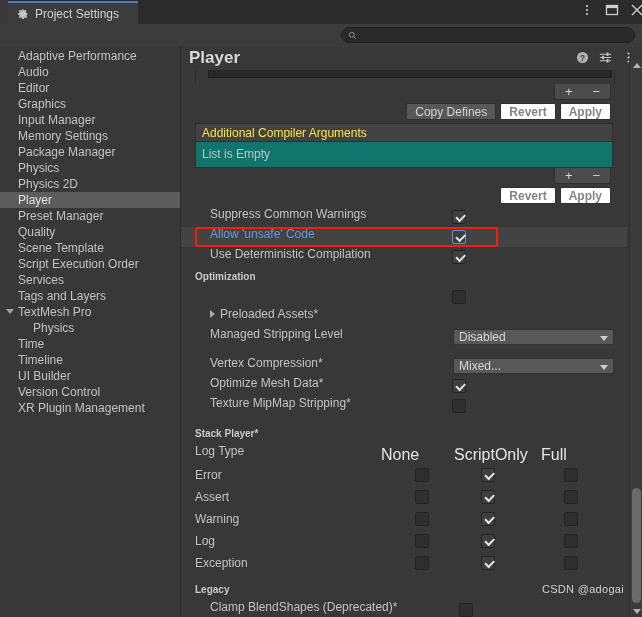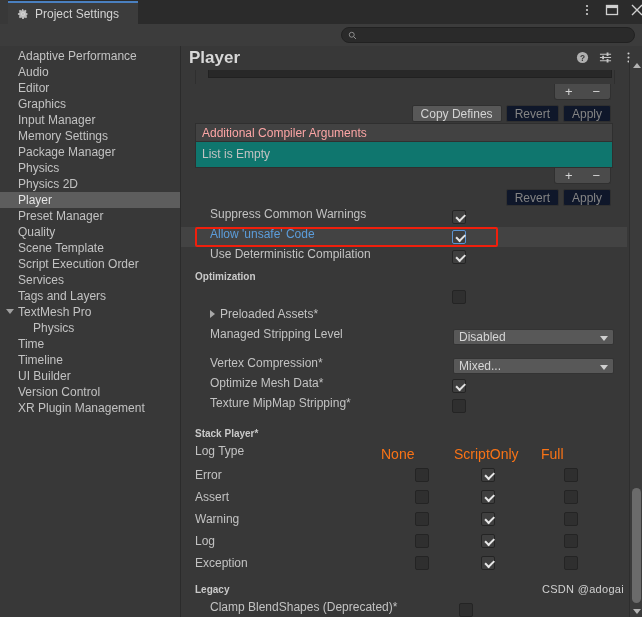--- a/index.html
+++ b/index.html
@@ -108,49 +108,49 @@
     position: absolute; left: 12px; top: -8px; right: 2px; height: 16px;
     background: #282828; border: 1px solid #212121;
   }
 
   .listbox {
     margin: 0 14px 0 14px;
     border: 1px solid #2f2f2f; background: #3f3f3f;
   }
   .listbox-head {
     height: 18px; line-height: 18px; padding-left: 6px;
-    background: #424242; color: #fca5a5; font-size: 12px;
+    background: #424242; color: #fde047; font-size: 12px;
     border-bottom: 1px solid #303030;
   }
   .listbox-empty {
     height: 25px; line-height: 25px; padding-left: 6px;
     color: #c2c2c2; font-size: 12px; background: #0f766e;
   }
   .plusminus {
     position: relative; height: 17px; margin: 0 16px 0 14px;
   }
   .pm-box {
     position: absolute; right: 0; top: 0; width: 57px; height: 16px;
     background: #4b4b4b; border: 1px solid #303030;
     border-top: none; border-radius: 0 0 3px 3px;
     display: flex; align-items: center; justify-content: space-around;
     color: #d6d6d6; font-size: 13px; cursor: pointer;
   }
   .pm-box span { cursor: pointer; }
 
   .btnrow {
-    display: flex; justify-content: flex-end; align-items: center;
+    display: flex; justify-content: flex-end; 
     gap: 4px; padding: 2px 16px 0 0; height: 22px;
   }
   .ubtn {
     height: 17px; padding: 0 8px; line-height: 16px;
     background: #585858; border: 1px solid #303030; border-radius: 2px;
     color: #d4d4d4; font-size: 12px; cursor: pointer;
   }
-  .ubtn.disabled { background: #0f172a; color: #848484; }
+  .ubtn.disabled { background: #ffffff; color: #848484; font-weight: bold; }
 
   
   .row {
     position: relative; height: 20px; display: flex; align-items: flex-start;
   }
   .row-label {
     padding-left: 29px; color: #c2c2c2; font-size: 12px; white-space: nowrap;
   }
   .row.highlight { background: #434343; }
   .row.highlight .row-label { color: #5c9ddb; }
@@ -197,21 +197,21 @@
   }
   .dd-arrow {
     position: absolute; right: 5px; top: 6px;
     width: 0; height: 0;
     border-left: 4px solid transparent; border-right: 4px solid transparent;
     border-top: 5px solid #cfcfcf;
   }
   .st-header { position: relative; height: 20px; }
   .st-header .row-label { padding-left: 14px; }
   .st-col {
-    position: absolute; color: #f97316; font-size: 14px; top: 2px;
+    position: absolute; color: #e5e5e5; font-size: 16px; top: 2px;
   }
   .st-c0 { left: 200px; }
   .st-c1 { left: 273px; }
   .st-c2 { left: 360px; }
   .st-row { position: relative; height: 22px; }
   .st-row .row-label { padding-left: 14px; line-height: 22px; }
   .st-cb { position: absolute; top: 4px; width: 14px; height: 14px;
     border-radius: 2px; background: #2f2f2f; border: 1px solid #242424;
     cursor: pointer; }
   .st-cb.on { background: #3f3f3f; }

